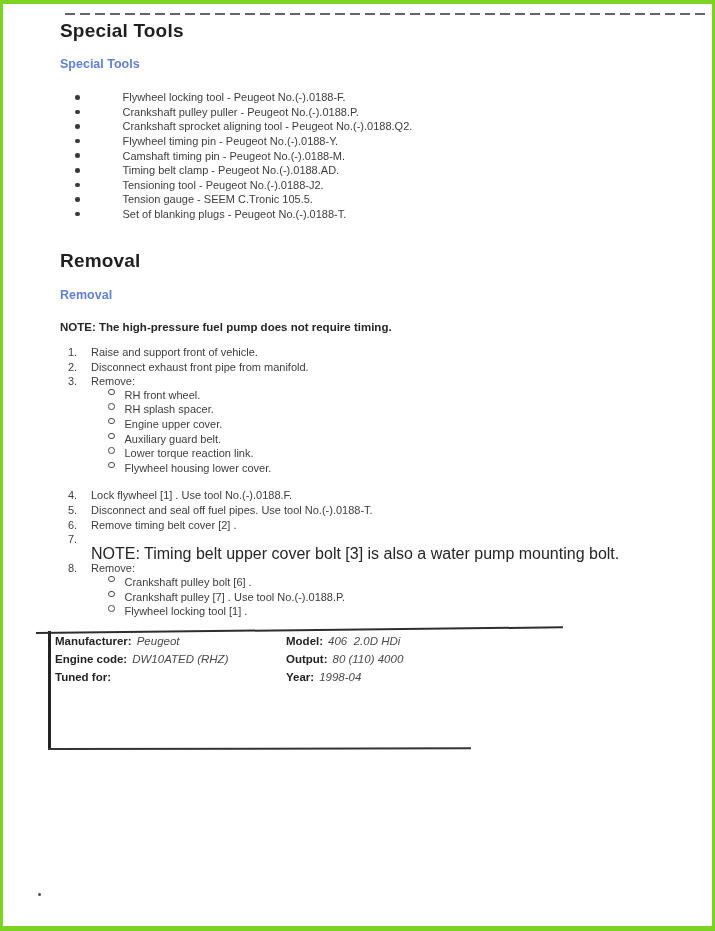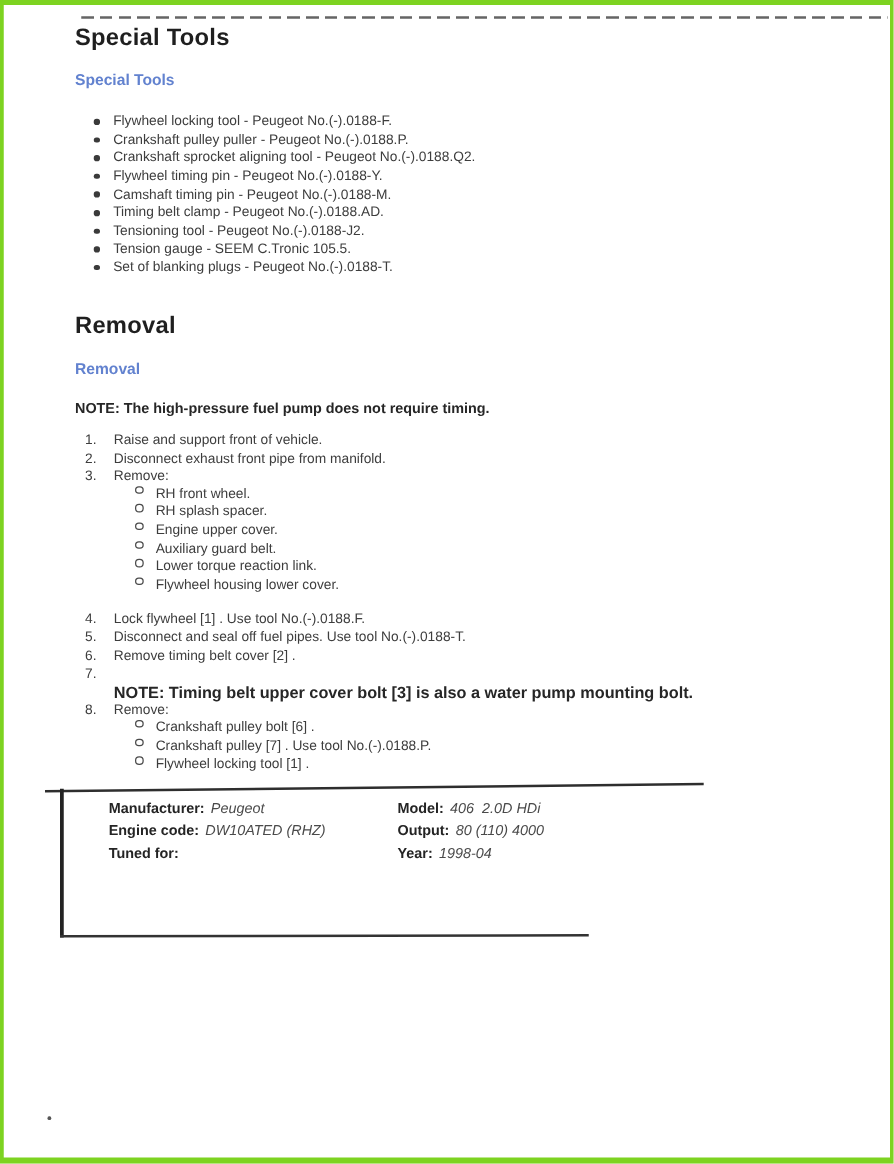--- a/index.html
+++ b/index.html
@@ -35,49 +35,49 @@
     font-size:19px;font-weight:bold;color:var(--heading_ink);
     letter-spacing:.2px;
   }
   .doc-link{
     position:absolute;left:57px;
     font-size:12.5px;font-weight:600;color:var(--link_blue);
     text-decoration:none;cursor:pointer;
   }
   
   .tool-list{position:absolute;left:72px;top:86px;width:560px;}
-  .tool-item{display:flex;align-items:center;height:14.6px;font-size:11px;color:var(--ink);}
+  .tool-item{display:flex;align-items:center;height:14.6px;font-size:11px;color:var(--ink);gap:32px;}
   .bullet-dot{
     width:4.5px;height:4.5px;border-radius:50%;background:#3a3a3a;
     margin-right:11px;flex:0 0 auto;
   }
   
   .note{
     position:absolute;left:57px;
     font-size:11.5px;font-weight:bold;color:#262626;
   }
   
   .steps{position:absolute;left:65px;top:341px;width:580px;font-size:11px;}
   .step-row{display:flex;line-height:14.6px;}
   .step-num{width:14px;text-align:left;flex:0 0 auto;margin-right:9px;color:var(--ink);}
   .step-text{color:var(--ink);white-space:pre-wrap;}
-  .step-note{padding-left:23px;font-weight:bold;color:#262626;line-height:14.6px;font-size:13px;}
+  .step-note{padding-left:23px;font-weight:normal;color:#262626;line-height:14.6px;font-size:16px;}
   .sub-row{display:flex;align-items:flex-start;height:14.6px;padding-left:40px;}
   .circle-o{
     width:6.5px;height:6.5px;border:1.3px solid #4a4a4a;border-radius:50%;
     margin-right:10px;flex:0 0 auto;background:transparent;
   }
   .gap-before{margin-top:12px;}
   
   .box-line{position:absolute;background:var(--line_dark);}
   .box-line-top{top:628px;left:33px;width:527px;height:2px;transform:rotate(-0.62deg);transform-origin:left center;}
   .box-line-left{top:627px;left:45px;width:2.5px;height:119px;background:#232323;}
   .box-line-bottom{top:744px;left:45px;width:423px;height:2px;background:#333;transform:rotate(-0.1deg);transform-origin:left center;}
   .spec-table{position:absolute;top:631px;left:52px;width:500px;font-size:11.5px;}
-  .spec-row{display:flex;height:18px;align-items:flex-end;margin-left:32px;}
+  .spec-row{display:flex;height:18px;align-items:flex-start;}
   .spec-cell{display:flex;white-space:pre-wrap;}
   .spec-cell.left{width:231px;flex:0 0 auto;}
   .spec-label{font-weight:bold;color:#242424;margin-right:5px;}
   .spec-value{color:#4a4a4a;white-space:pre-wrap;font-style:italic;}
   .footer-dot{position:absolute;top:889px;left:35px;width:2.5px;height:3px;background:#555;border-radius:50%;}
 </style>
 </head>
 <body>
 
 <div class="page">

